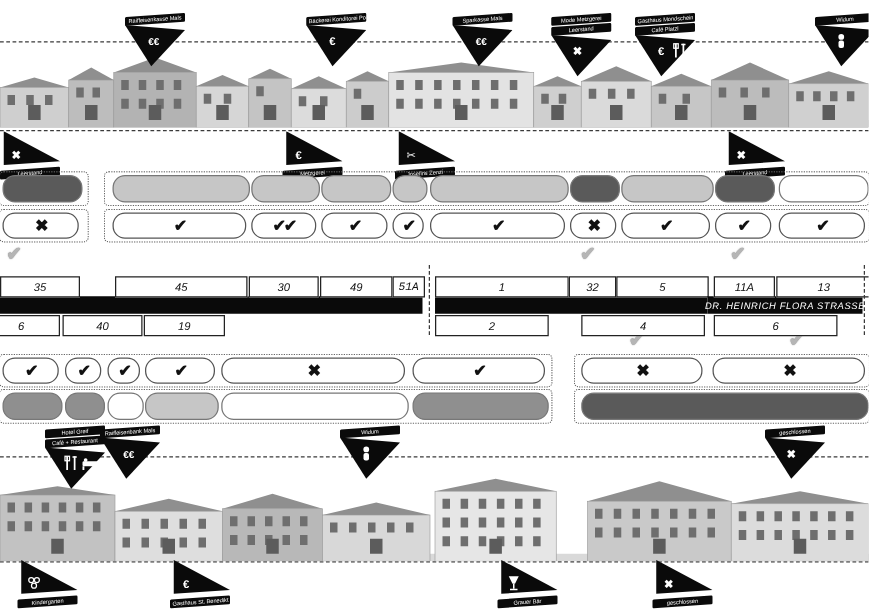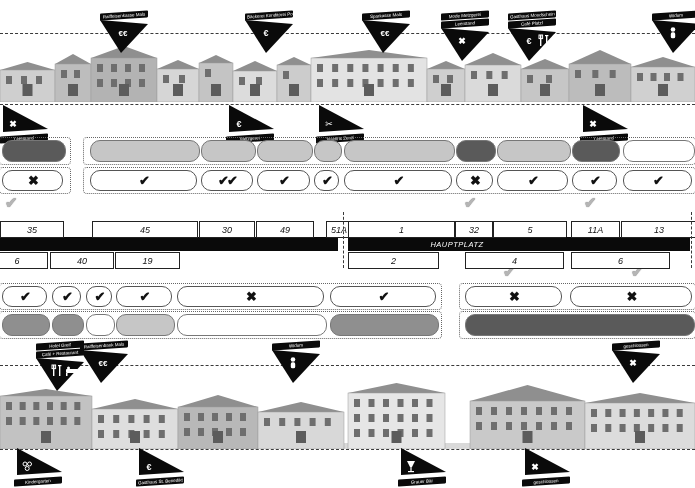--- a/index.html
+++ b/index.html
@@ -468,30 +468,30 @@
     <div class="graycheck" style="left: 5px; top: 194px;">✔</div>
     <div class="graycheck" style="left: 464px; top: 194px;">✔</div>
     <div class="graycheck" style="left: 584px; top: 194px;">✔</div>
     <div class="graycheck" style="left: 503px; top: 263px;">✔</div>
     <div class="graycheck" style="left: 631px; top: 263px;">✔</div>
     <div class="band" style="left: 0px; top: 237px; width: 338px;"></div>
     <div class="numbox" style="left: 0px; top: 221px; width: 62px;">35</div>
     <div class="numbox" style="left: 92px; top: 221px; width: 104px;">45</div>
     <div class="numbox" style="left: 199px; top: 221px; width: 54px;">30</div>
     <div class="numbox" style="left: 256px; top: 221px; width: 56px;">49</div>
-    <div class="numbox" style="left: 326px; top: 221px; width: 24px;">51A</div>
+    <div class="numbox" style="left: 314px; top: 221px; width: 24px; font-family: Liberation Mono, monospace;">51A</div>
     <div class="numbox" style="left: -14px; top: 252px; width: 60px;">6</div>
     <div class="numbox" style="left: 50px; top: 252px; width: 62px;">40</div>
     <div class="numbox" style="left: 115px; top: 252px; width: 63px;">19</div>
     <div class="band" style="left: 348px; top: 237px; width: 218px;"></div>
-    <div class="bandlabel" style="top: 237px; left: 348px; width: 218px; justify-content: center;">HAUPTPLATZ</div>
     <div class="numbox" style="left: 348px; top: 221px; width: 105px;">1</div>
     <div class="numbox" style="left: 455px; top: 221px; width: 36px;">32</div>
     <div class="numbox" style="left: 493px; top: 221px; width: 72px;">5</div>
     <div class="numbox" style="left: 348px; top: 252px; width: 89px;">2</div>
     <div class="numbox" style="left: 465px; top: 252px; width: 97px;">4</div>
     <div class="band" style="left: 566px; top: 237px; width: 124px;"></div>
+    <div class="bandlabel" style="top: 237px; left: 566px; width: 124px; justify-content: center;">DR. HEINRICH FLORA STRASSE</div>
     <div class="numbox" style="left: 571px; top: 221px; width: 47px;">11A</div>
     <div class="numbox" style="left: 621px; top: 221px; width: 74px;">13</div>
     <div class="numbox" style="left: 571px; top: 252px; width: 97px;">6</div>
     <div class="vline" style="left: 343px; top: 212px; height: 56px;"></div>
     <div class="vline" style="left: 691px; top: 212px; height: 56px;"></div>
   </div>
 
 </body></html>

